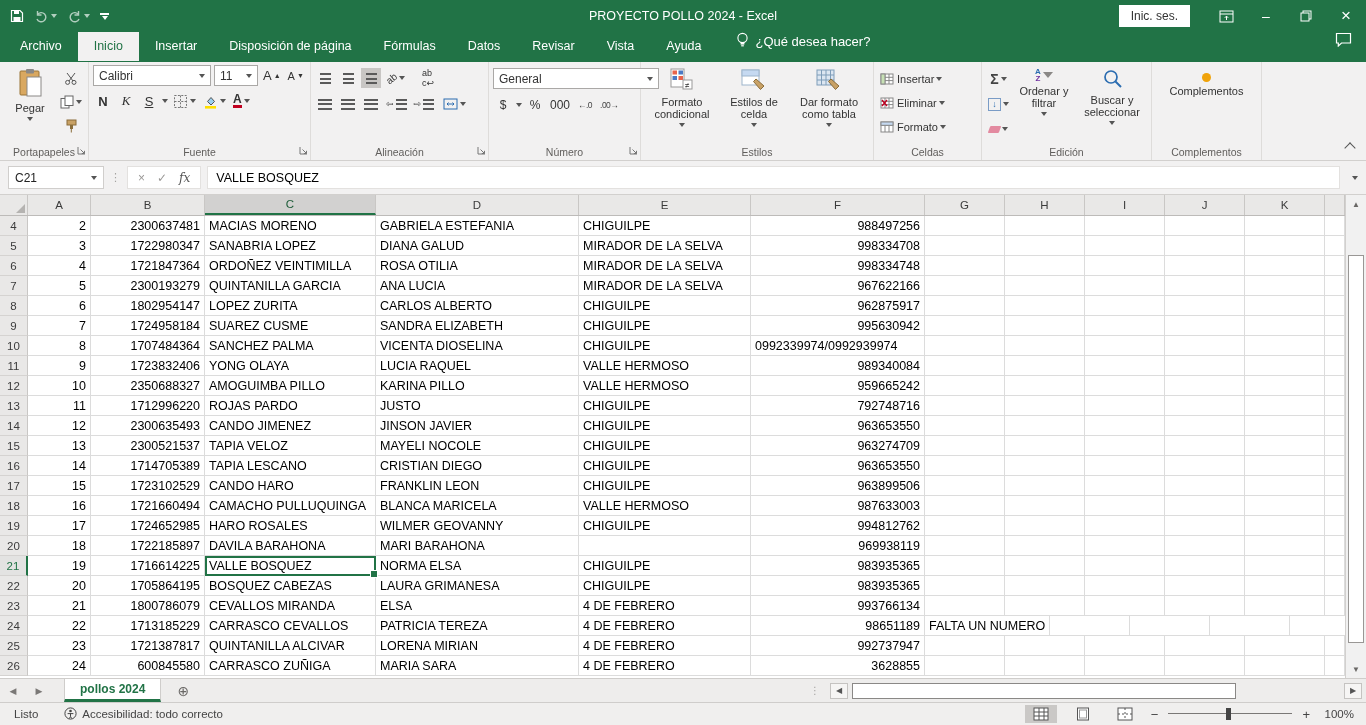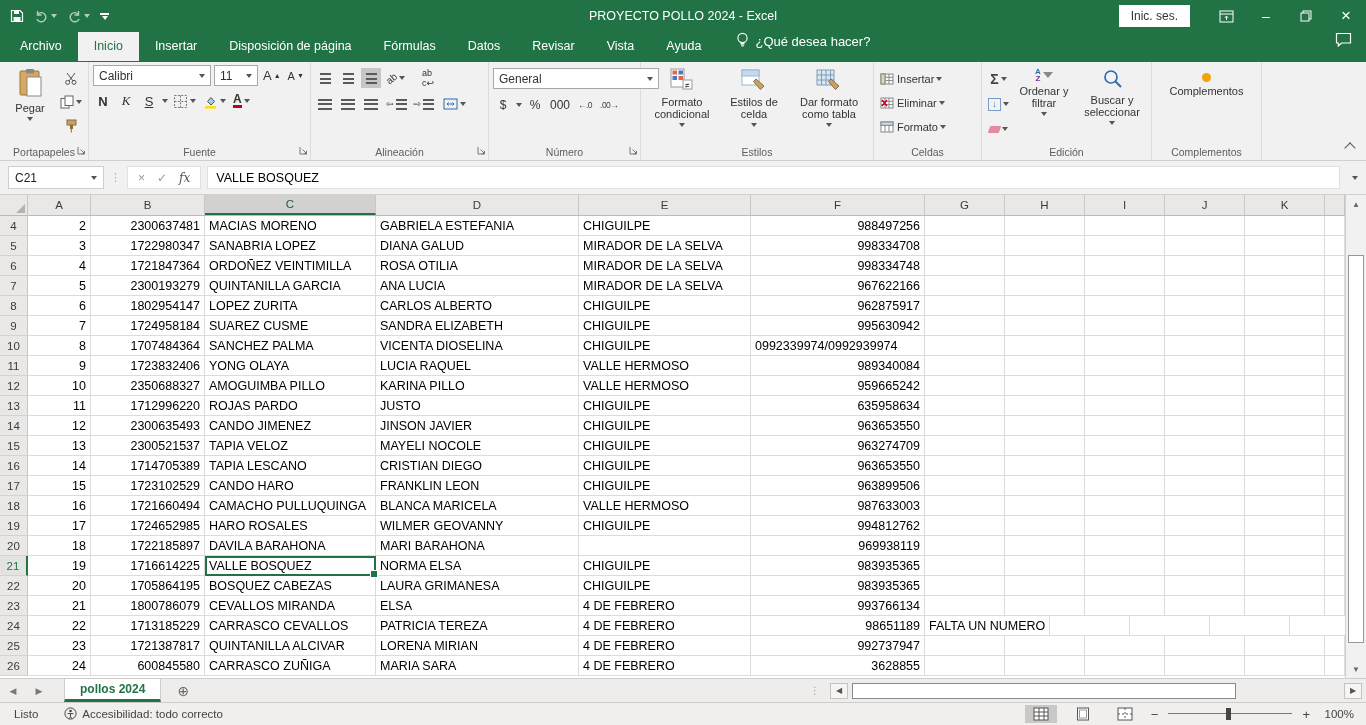--- a/index.html
+++ b/index.html
@@ -940,21 +940,21 @@
           <div class="cell" style="flex: 0 0 171px;">
             <span>ROJAS PARDO</span>
           </div>
           <div class="cell" style="flex: 0 0 203px;">
             <span>JUSTO</span>
           </div>
           <div class="cell" style="flex: 0 0 172px;">
             <span>CHIGUILPE</span>
           </div>
           <div class="cell num" style="flex: 0 0 174px;">
-            <span>635958634</span>
+            <span>792748716</span>
           </div>
           <div class="cell" style="flex: 0 0 80px;">
             <span></span>
           </div>
           <div class="cell" style="flex: 0 0 80px;">
             <span></span>
           </div>
           <div class="cell" style="flex: 0 0 80px;">
             <span></span>
           </div>

